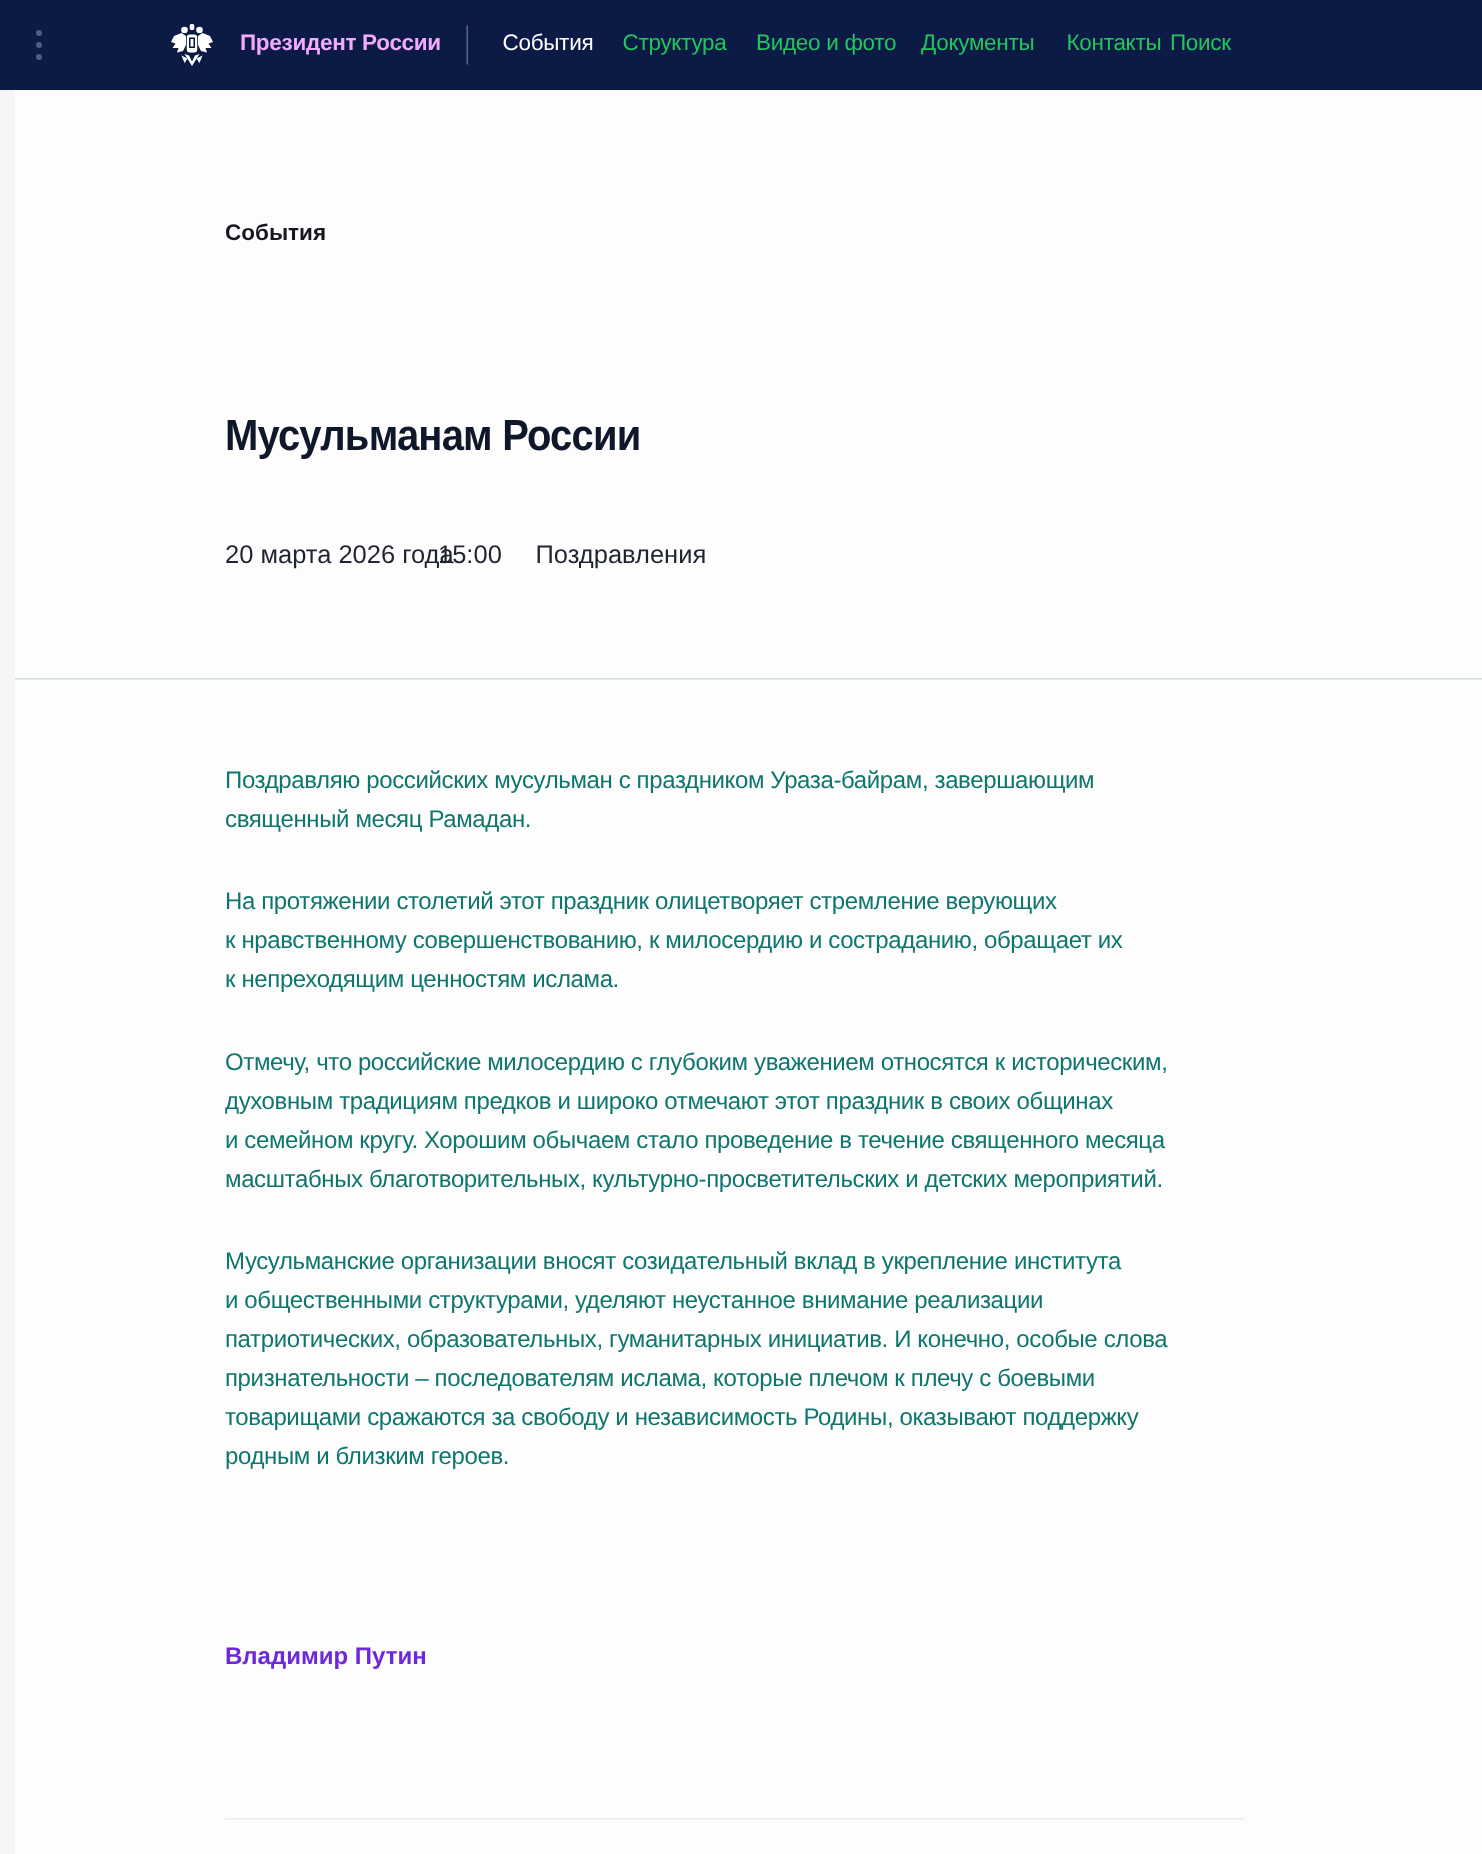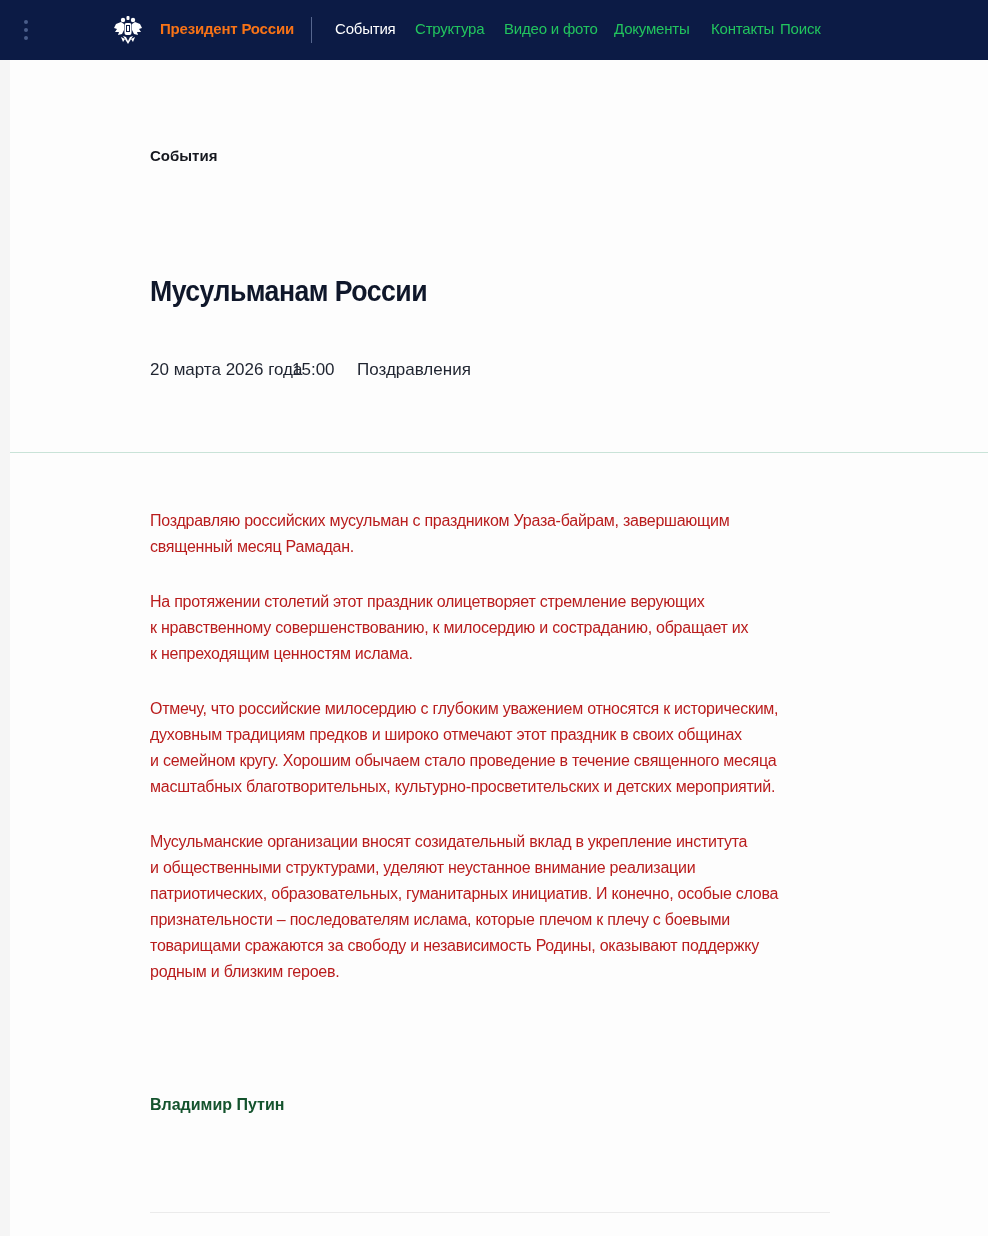--- a/index.html
+++ b/index.html
@@ -20,21 +20,21 @@
     }
     .dots span {
       position: absolute; left: 4px; width: 4px; height: 4px; border-radius: 50%;
       background: #4a5d8a;
     }
     .emblem {
       position: absolute; left: 112px; top: 14px; width: 32px; height: 32px;
     }
     .brand {
       position: absolute; left: 160px; top: 20px;
-      color: #f97316; font-weight: bold; font-size: 15px; letter-spacing: -0.2px;
+      color: #f0abfc; font-weight: bold; font-size: 15px; letter-spacing: -0.2px;
       white-space: nowrap; cursor: pointer;
     }
     .brand-divider {
       position: absolute; left: 311px; top: 17px; width: 1px; height: 26px;
       background: #56668e;
     }
     .nav {
       position: absolute; top: 20px; font-size: 15px; white-space: nowrap;
       color: #22c55e; cursor: pointer; letter-spacing: -0.2px;
     }
@@ -58,27 +58,27 @@
       position: absolute; top: 360px; font-size: 17px; color: #1f2430;
       white-space: nowrap;
       text-align: center;
     }
     .rule {
       position: absolute; left: 10px; top: 452px; width: 978px; height: 1px;
       background: #c9e3d8;
     }
     .body-text {
       position: absolute; left: 150px; top: 508px; width: 680px;
-      font-size: 16px; line-height: 26px; color: #b91c1c;
+      font-size: 16px; line-height: 26px; color: #0f766e;
     }
     .body-text p { margin-bottom: 29px; white-space: nowrap; letter-spacing: -0.25px; }
     .body-text p span { display: block; }
     .signature {
       position: absolute; left: 150px; top: 1096px;
-      font-size: 16px; font-weight: bold; color: #14532d;
+      font-size: 16px; font-weight: bold; color: #6d28d9;
     }
     .bottom-rule {
       position: absolute; left: 150px; top: 1212px; width: 680px; height: 1px;
       background: #ebebeb;
     }
   </style>
 </head>
 <body>
 
 <header class="topbar">

